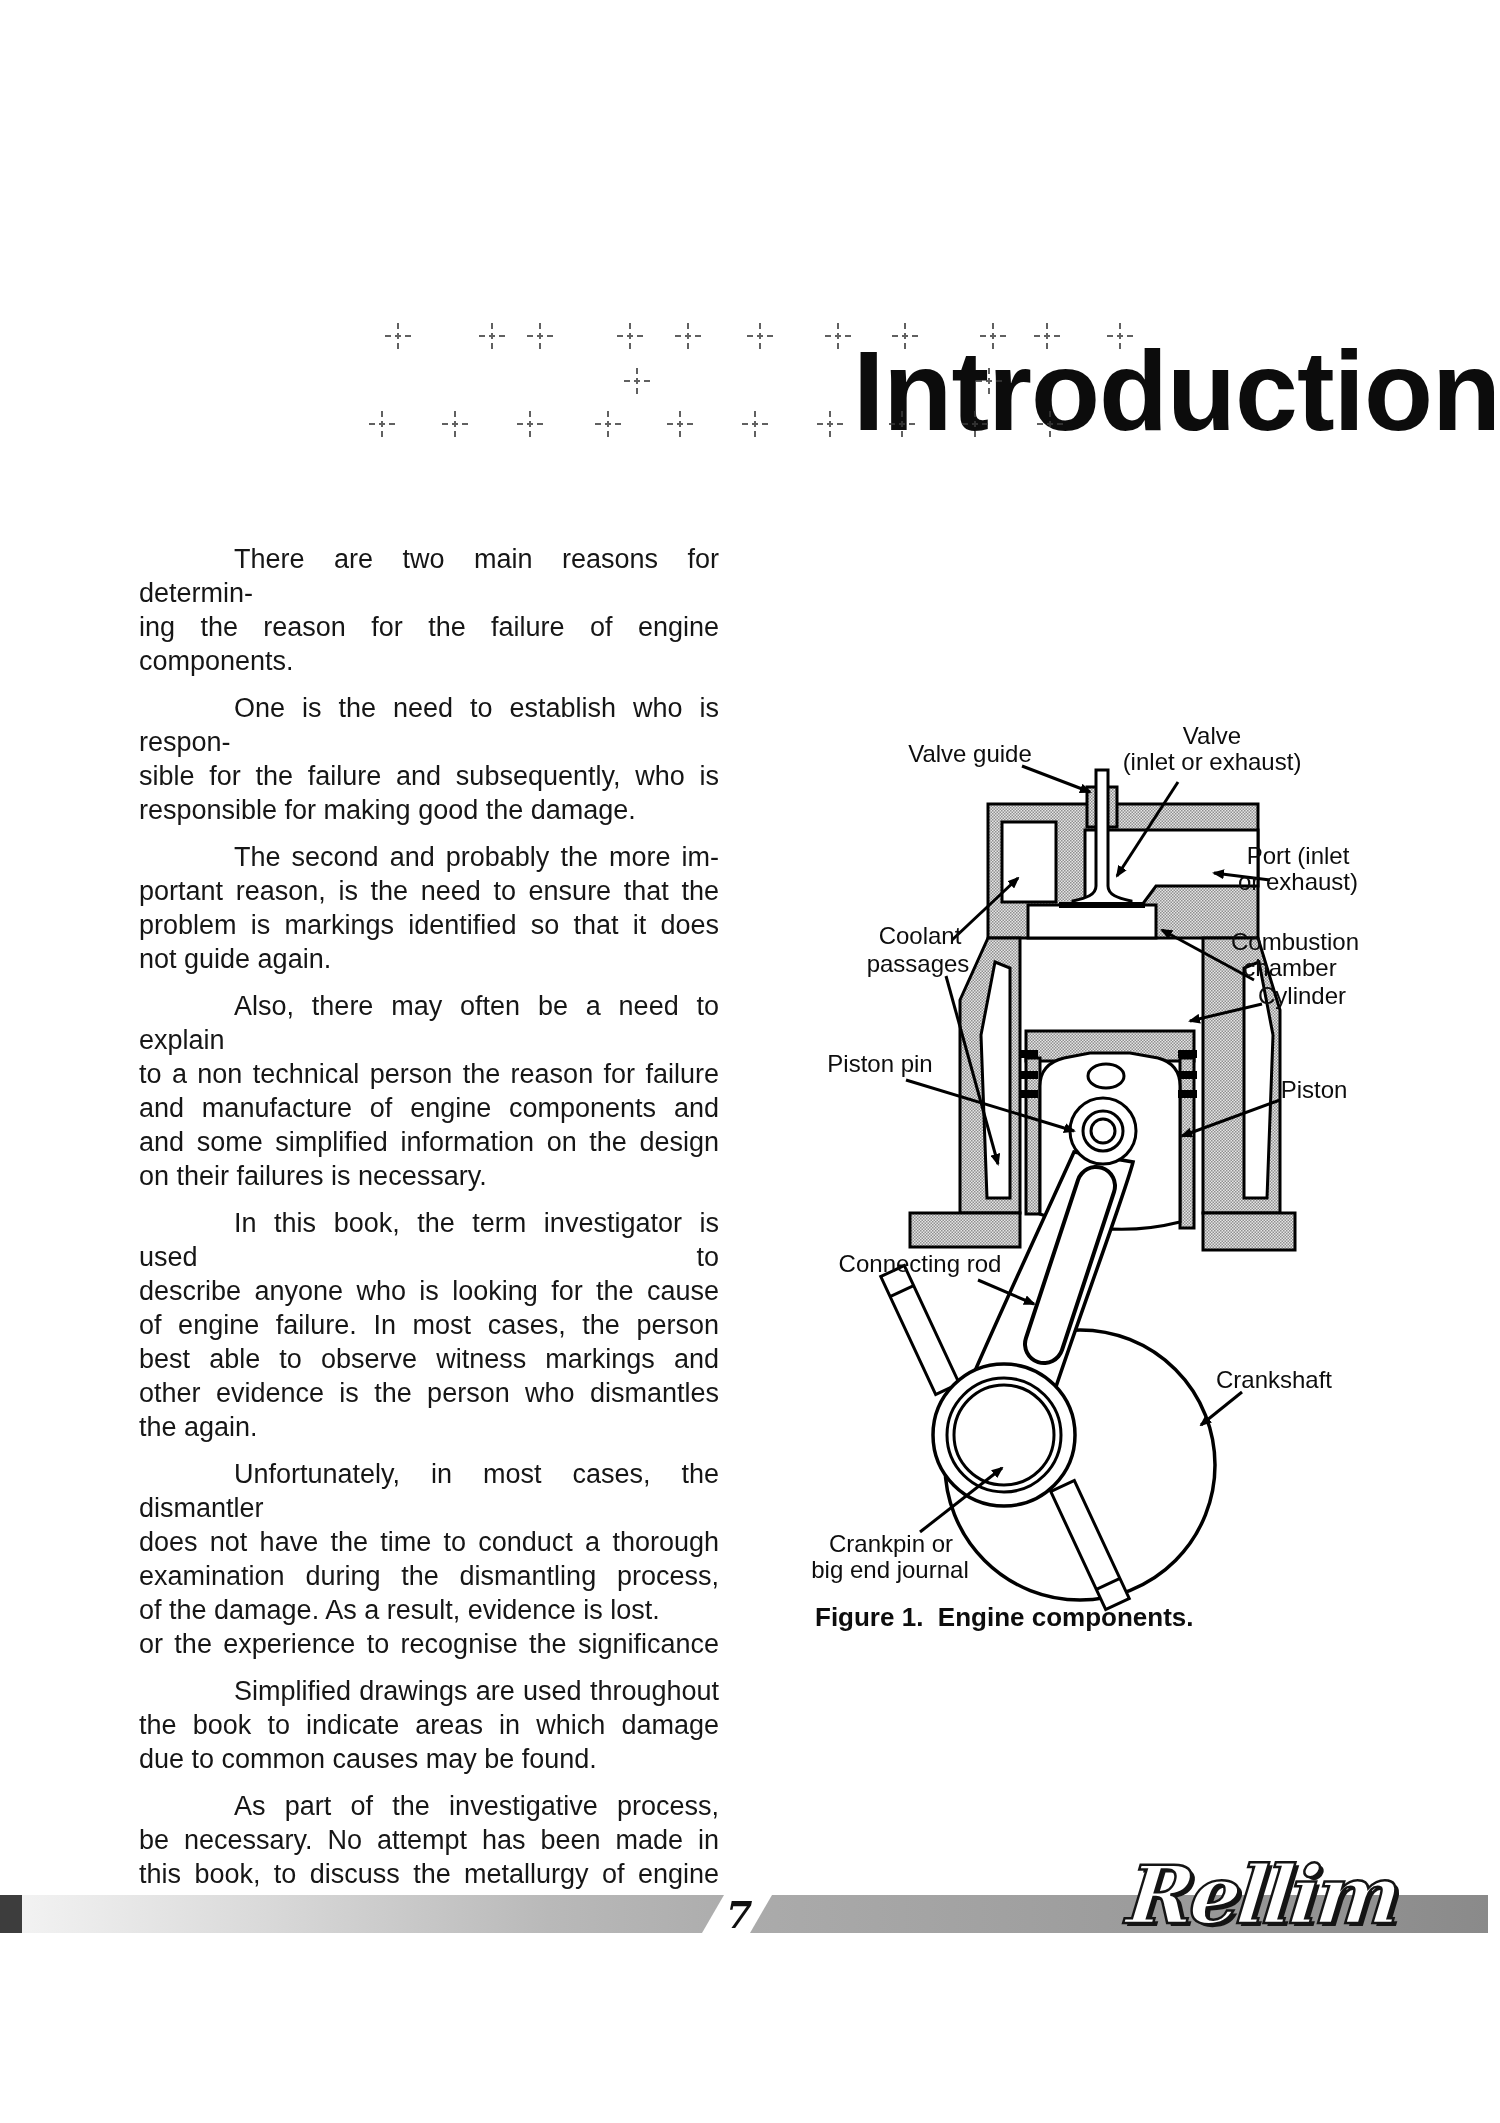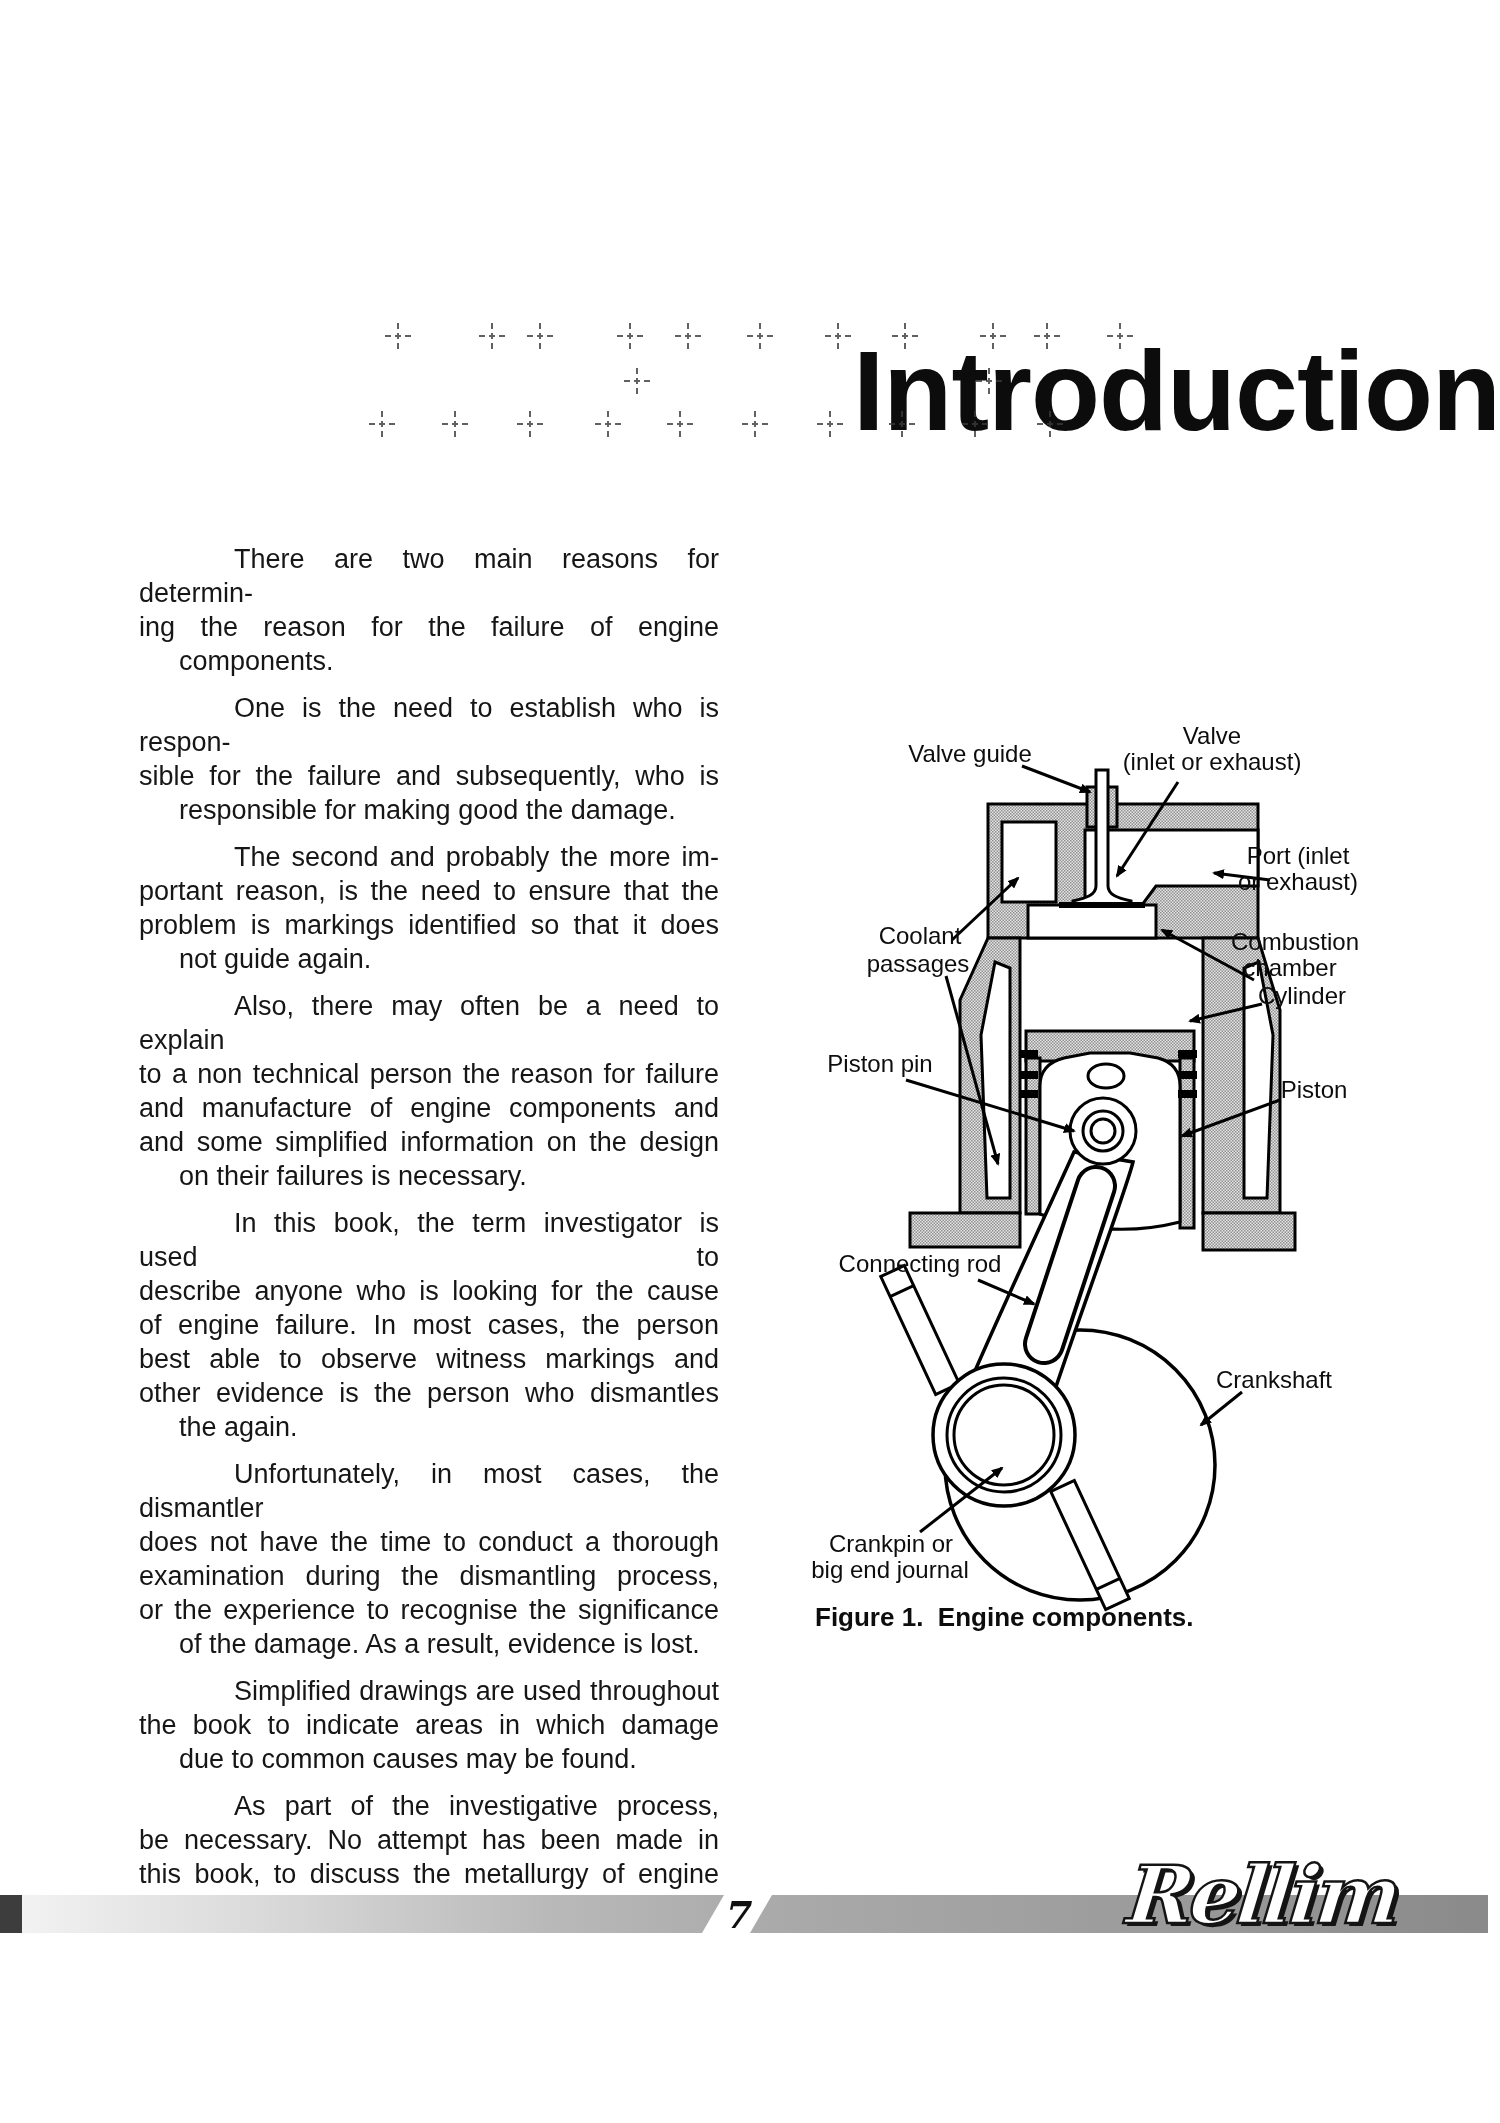--- a/index.html
+++ b/index.html
@@ -10,21 +10,21 @@
   .page-title{font-family:"Liberation Sans",sans-serif;font-weight:700;font-size:113px;line-height:115px;letter-spacing:-1px;color:#0c0c0c;}
   .cross{position:absolute;width:26px;height:26px;opacity:.8;pointer-events:none;}
   .cross::before{content:"";position:absolute;left:0;right:0;top:12px;border-top:2px dashed #3a3a3a;}
   .cross::after{content:"";position:absolute;top:0;bottom:0;left:12px;border-left:2px dashed #3a3a3a;}
 
   
   .article{position:absolute;left:139px;top:542px;width:580px;font-size:27px;line-height:34px;}
   .para{margin:0 0 13px 0;}
   .pline{text-align:justify;text-align-last:justify;-moz-text-align-last:justify;white-space:normal;}
   .pline.first{text-indent:95px;}
-  .pline.last{text-align-last:left;margin-left:40px;-moz-text-align-last:left;}
+  .pline.last{text-align-last:left;-moz-text-align-last:left;}
 
   
   .figure-wrap{position:absolute;left:590px;top:690px;width:775px;height:950px;}
   .fig-caption{position:absolute;left:225px;top:912px;width:580px;font-weight:700;font-size:26px;color:#0d0d0d;}
 
   
   .footer-darksq{position:absolute;left:0;top:1895px;width:22px;height:38px;background:#3d3d3d;}
   .footer-bar1{position:absolute;left:22px;top:1895px;width:702px;height:38px;
     background:linear-gradient(to right,#f2f2f2 0%,#d9d9d9 35%,#b9b9b9 75%,#adadad 100%);
     clip-path:polygon(0 0,100% 0,calc(100% - 22px) 100%,0 100%);}
@@ -97,22 +97,22 @@
       <div class="pline">describe anyone who is looking for the cause</div>
       <div class="pline">of engine failure. In most cases, the person</div>
       <div class="pline">best able to observe witness markings and</div>
       <div class="pline">other evidence is the person who dismantles</div>
       <div class="pline last">the again.</div>
     </div>
     <div class="para">
       <div class="pline first">Unfortunately, in most cases, the dismantler</div>
       <div class="pline">does not have the time to conduct a thorough</div>
       <div class="pline">examination during the dismantling process,</div>
+      <div class="pline last">of the damage. As a result, evidence is lost.</div>
       <div class="pline">or the experience to recognise the significance</div>
-      <div class="pline last">of the damage. As a result, evidence is lost.</div>
     </div>
     <div class="para">
       <div class="pline first">Simplified drawings are used throughout</div>
       <div class="pline">the book to indicate areas in which damage</div>
       <div class="pline last">due to common causes may be found.</div>
     </div>
     <div class="para">
       <div class="pline first">As part of the investigative process,</div>
       <div class="pline">be necessary. No attempt has been made in</div>
       <div class="pline">this book, to discuss the metallurgy of engine</div>

